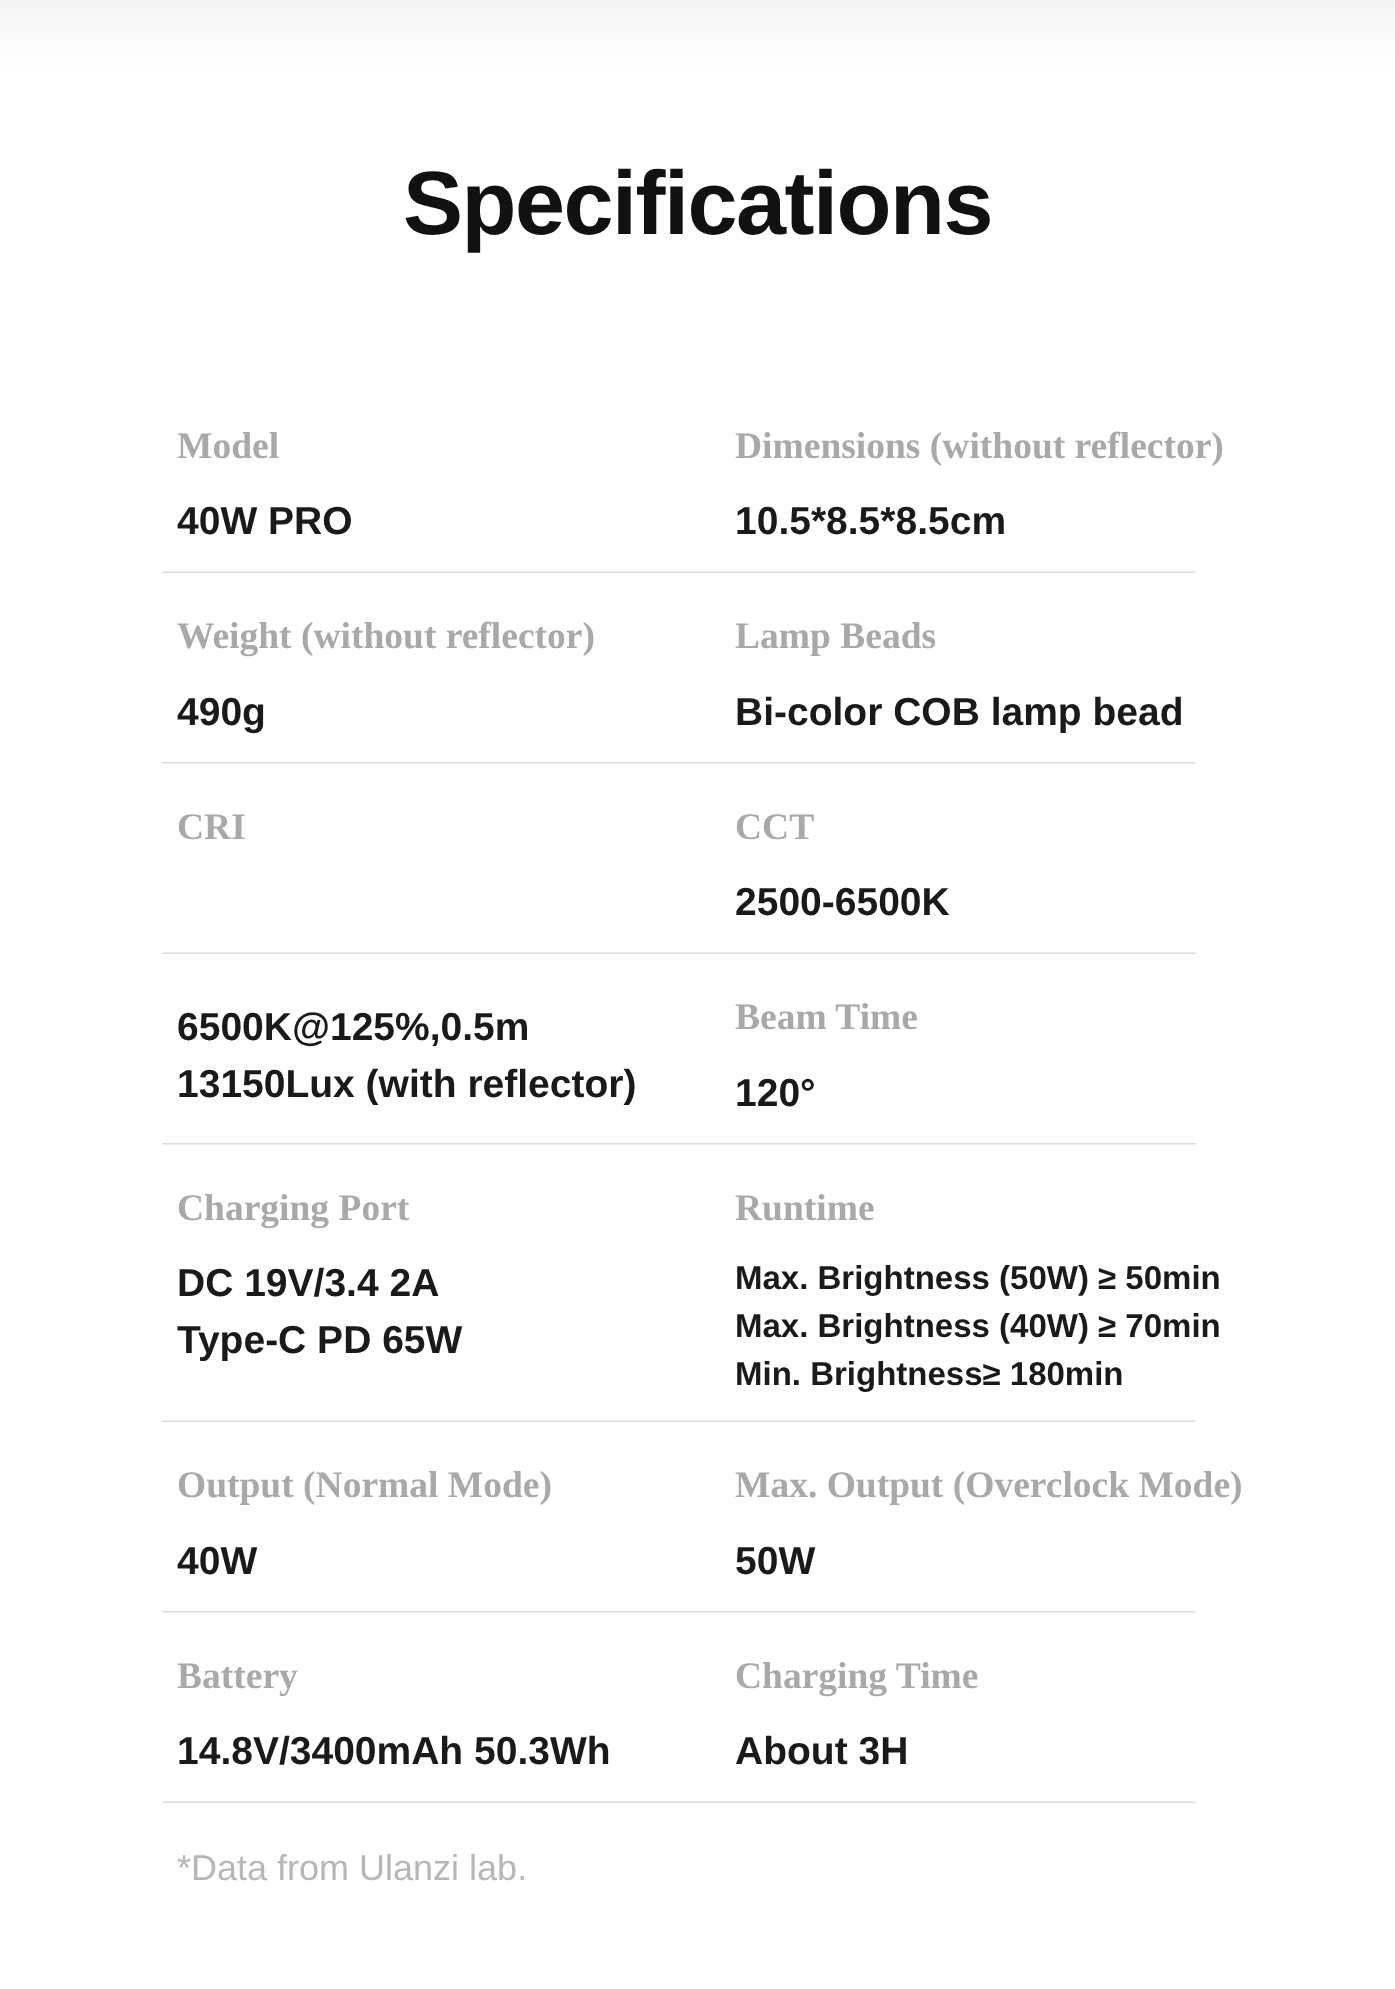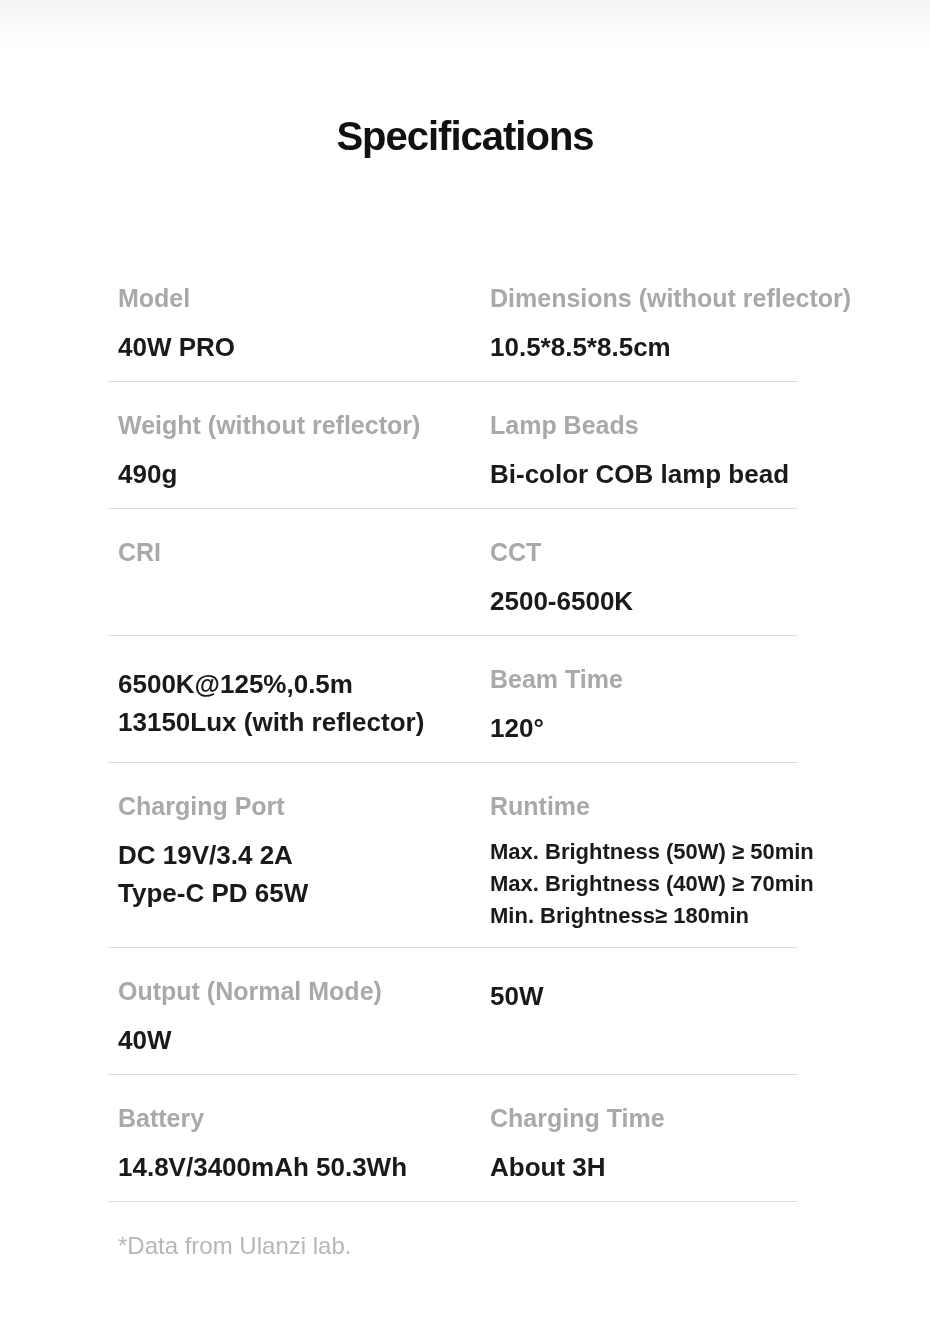--- a/index.html
+++ b/index.html
@@ -21,21 +21,21 @@
   .top-fade{
     position:absolute;top:0;left:0;width:930px;height:50px;
     background:linear-gradient(to bottom,var(--c-topfade) 0%, #fbfbfb 55%, var(--c-bg) 100%);
     pointer-events:none;
   }
   .hero{
     padding-top:104px;
     text-align:center;
   }
   .page-title{
-    font-size:40px;
+    font-size:60px;
     line-height:64px;
     font-weight:700;
     letter-spacing:-1px;
     color:var(--c-title);
   }
   .specs{
     margin-left:108px;
     width:689px;
     margin-top:87px;
   }
@@ -48,20 +48,21 @@
   .cell{min-width:0;}
   .cell-left{width:372px;flex-shrink:0;}
   .cell-right{flex:1;white-space:nowrap;}
   .spec-label{
     font-size:25px;
     line-height:28px;
     font-weight:600;
     color:var(--c-label);
     margin-bottom:16px;
     white-space:nowrap;
+    font-family:Liberation Serif, serif;
   }
   .spec-value{
     font-size:26px;
     line-height:38px;
     font-weight:700;
     color:var(--c-value);
     white-space:nowrap;
   }
   .spec-value.small{
     font-size:22px;
@@ -142,20 +143,21 @@
       <div class="spec-value small">Min. Brightness≥ 180min</div>
     </div>
   </div>
 
   <div class="spec-row">
     <div class="cell cell-left">
       <div class="spec-label">Output (Normal Mode)</div>
       <div class="spec-value">40W</div>
     </div>
     <div class="cell cell-right">
+      <div class="spec-label">Max. Output (Overclock Mode)</div>
       <div class="spec-value">50W</div>
     </div>
   </div>
 
   <div class="spec-row">
     <div class="cell cell-left">
       <div class="spec-label">Battery</div>
       <div class="spec-value">14.8V/3400mAh 50.3Wh</div>
     </div>
     <div class="cell cell-right">

